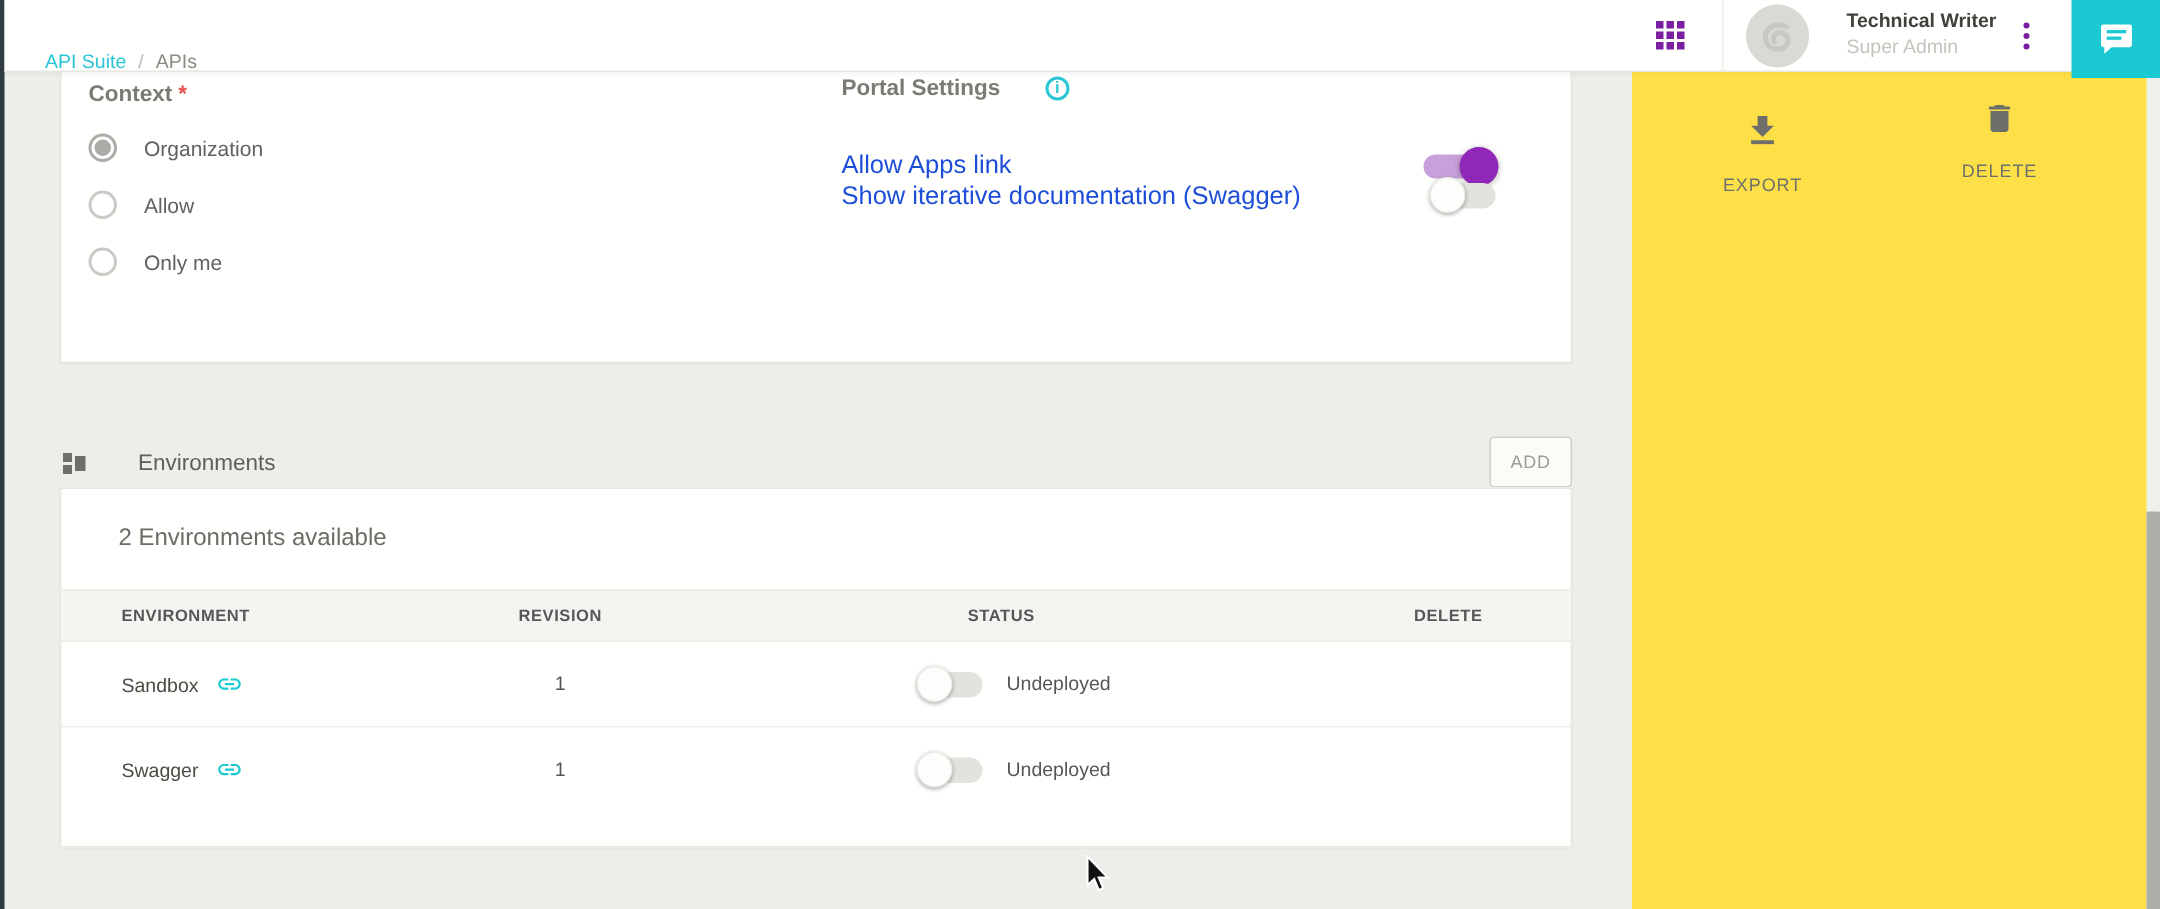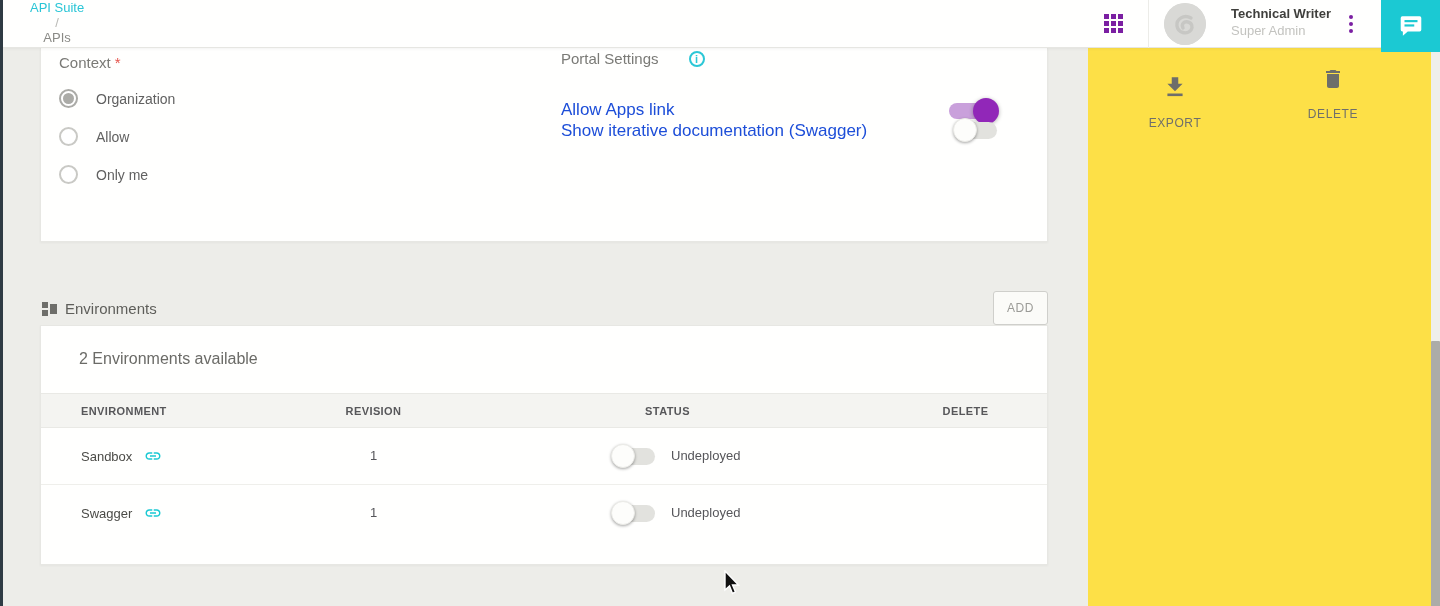--- a/index.html
+++ b/index.html
@@ -12,21 +12,21 @@
     color:#616161;
   }
   .left-strip { position:absolute; left:0; top:0; width:3px; height:606px; background:#2F3B44; }
 
   
   .header {
     position:absolute; left:3px; top:0; right:0; height:48px;
     background:#FFFFFE; border-bottom:1px solid #E6E6E2;
     box-shadow:0 1px 3px rgba(0,0,0,.05); z-index:10;
   }
-  .breadcrumb { position:absolute; left:27px; top:0; height:48px; display:flex; align-items:center; font-size:13px;flex-direction:column; }
+  .breadcrumb { position:absolute; left:27px; top:0; height:48px; display:flex; align-items:flex-end; font-size:13px; }
   .breadcrumb .root { color:#29C5D6; cursor:pointer; }
   .breadcrumb .sep { color:#B9B9B5; margin:0 8px; }
   .breadcrumb .current { color:#8A8A86; }
 
   .apps-grid { position:absolute; left:1101px; top:14px; width:20px; height:20px;
     display:grid; grid-template-columns:repeat(3,5px); grid-template-rows:repeat(3,5px); gap:2px; cursor:pointer; }
   .apps-grid span { background:#7B1FA2; }
 
   .hdr-divider { position:absolute; left:1145px; top:0; width:1px; height:48px; background:#ECECE8; }
 
@@ -56,21 +56,21 @@
   
   .scroll-track { position:absolute; right:0; top:48px; width:9px; bottom:0; background:#EFEFEB; }
   .scroll-thumb { position:absolute; right:0; top:293px; width:9px; height:313px; background:#ACACA8; border-radius:1px; }
 
   
   .card { position:absolute; left:40px; width:1008px; background:#FFFFFE;
     border:1px solid #E7E7E3; box-shadow:0 1px 2px rgba(0,0,0,.04); }
   .card-top { top:48px; height:194px; border-top:none; }
   .card-env { top:325px; height:240px; }
 
-  .section-label { font-size:15px; color:#7A7A76; }
+  .section-label { font-size:15px; color:#7A7A76;font-weight:bold; }
   .required { color:#E5534B; margin-left:4px; }
 
   .context-block { position:absolute; left:18px; top:6px; }
   .radio-row { display:flex; align-items:center; margin-top:17px; height:21px; cursor:pointer; }
   .radio { width:19px; height:19px; border-radius:50%; border:2px solid #C9C9C5; margin-right:18px;
     display:flex; align-items:center; justify-content:center; background:#FFF; }
   .radio.checked { border-color:#ABABA7; }
   .radio.checked::after { content:""; width:11px; height:11px; border-radius:50%; background:#ABABA7; }
   .radio-label { font-size:14px; color:#616161; }
 
@@ -90,21 +90,21 @@
   .sw-on { left:388px; top:-2px; width:50px; height:26px; }
   .sw-on .track { left:0; top:5px; width:40px; height:16px; background:#C9A0DB; }
   .sw-on .knob  { right:0; top:0; width:26px; height:26px; background:#9127B8; box-shadow:0 1px 4px rgba(0,0,0,.3); }
   .sw-off { width:44px; height:24px; }
   .sw-off .track { left:4px; top:4px; width:40px; height:17px; background:#E2E2DE; }
   .sw-off .knob  { left:0; top:0; width:24px; height:24px; background:#FDFDFB; border:1px solid #EBEBE7; }
   .sw-swagger { left:392px; top:-3px; }
 
   
   .env-header { position:absolute; left:40px; top:291px; width:1008px; height:34px; }
-  .env-title { position:absolute; left:2px; top:9px; display:flex; align-items:center; }
+  .env-title { position:absolute; left:2px; top:9px; display:flex; align-items:center;gap:27px; }
   .quilt-icon { width:15px; height:14px; margin-right:8px; position:relative; }
   .quilt-icon i { position:absolute; background:#6E6E6A; }
   .quilt-icon .a { left:0; top:0; width:6px; height:6px; }
   .quilt-icon .b { left:0; top:8px; width:6px; height:6px; }
   .quilt-icon .c { left:8px; top:2px; width:7px; height:10px; }
   .env-title-text { font-size:15px; color:#5E5E5A; }
   .add-btn { position:absolute; right:0; top:0; width:55px; height:34px; background:#FBFBF8;
     border:1px solid #CFCFCB; border-radius:3px; font-size:12px; color:#9B9B97;
     display:flex; align-items:center; justify-content:center; letter-spacing:.5px; cursor:pointer; }
 

